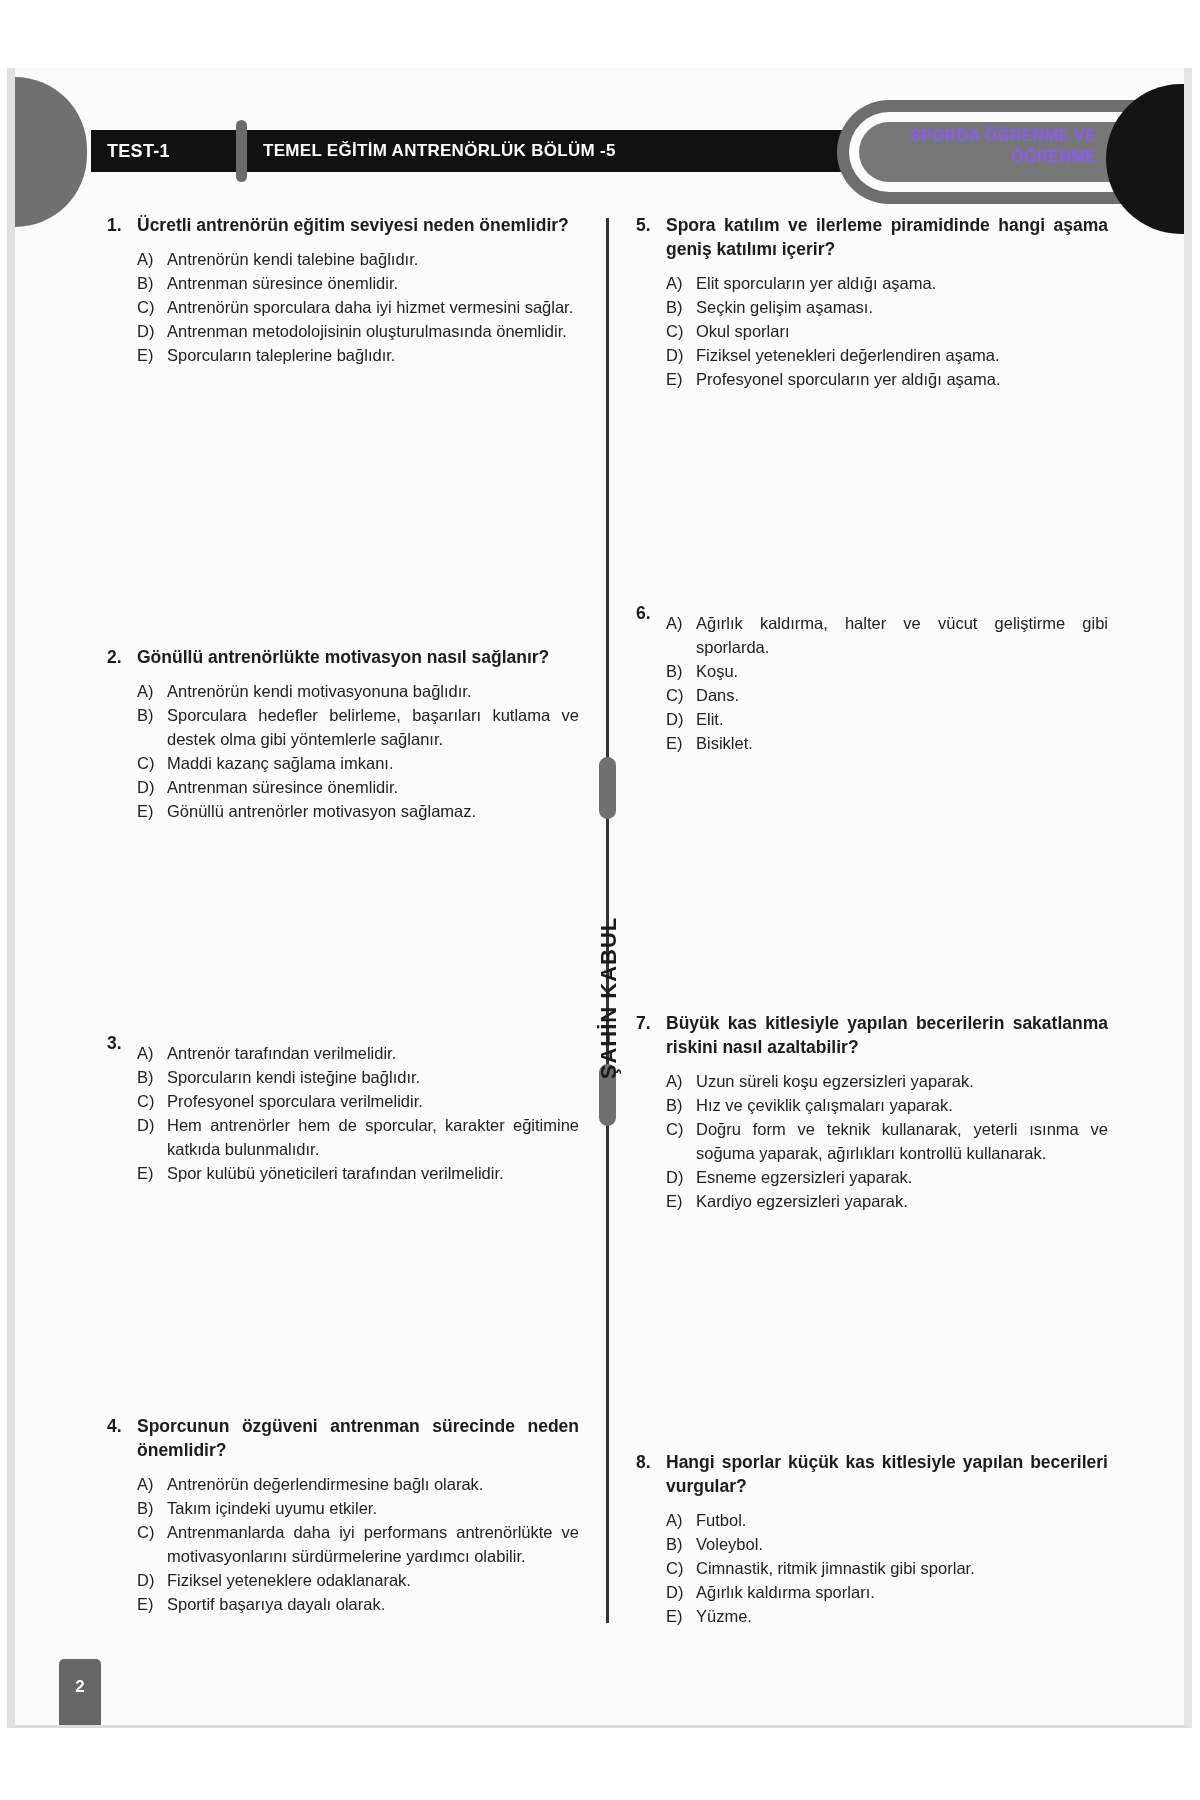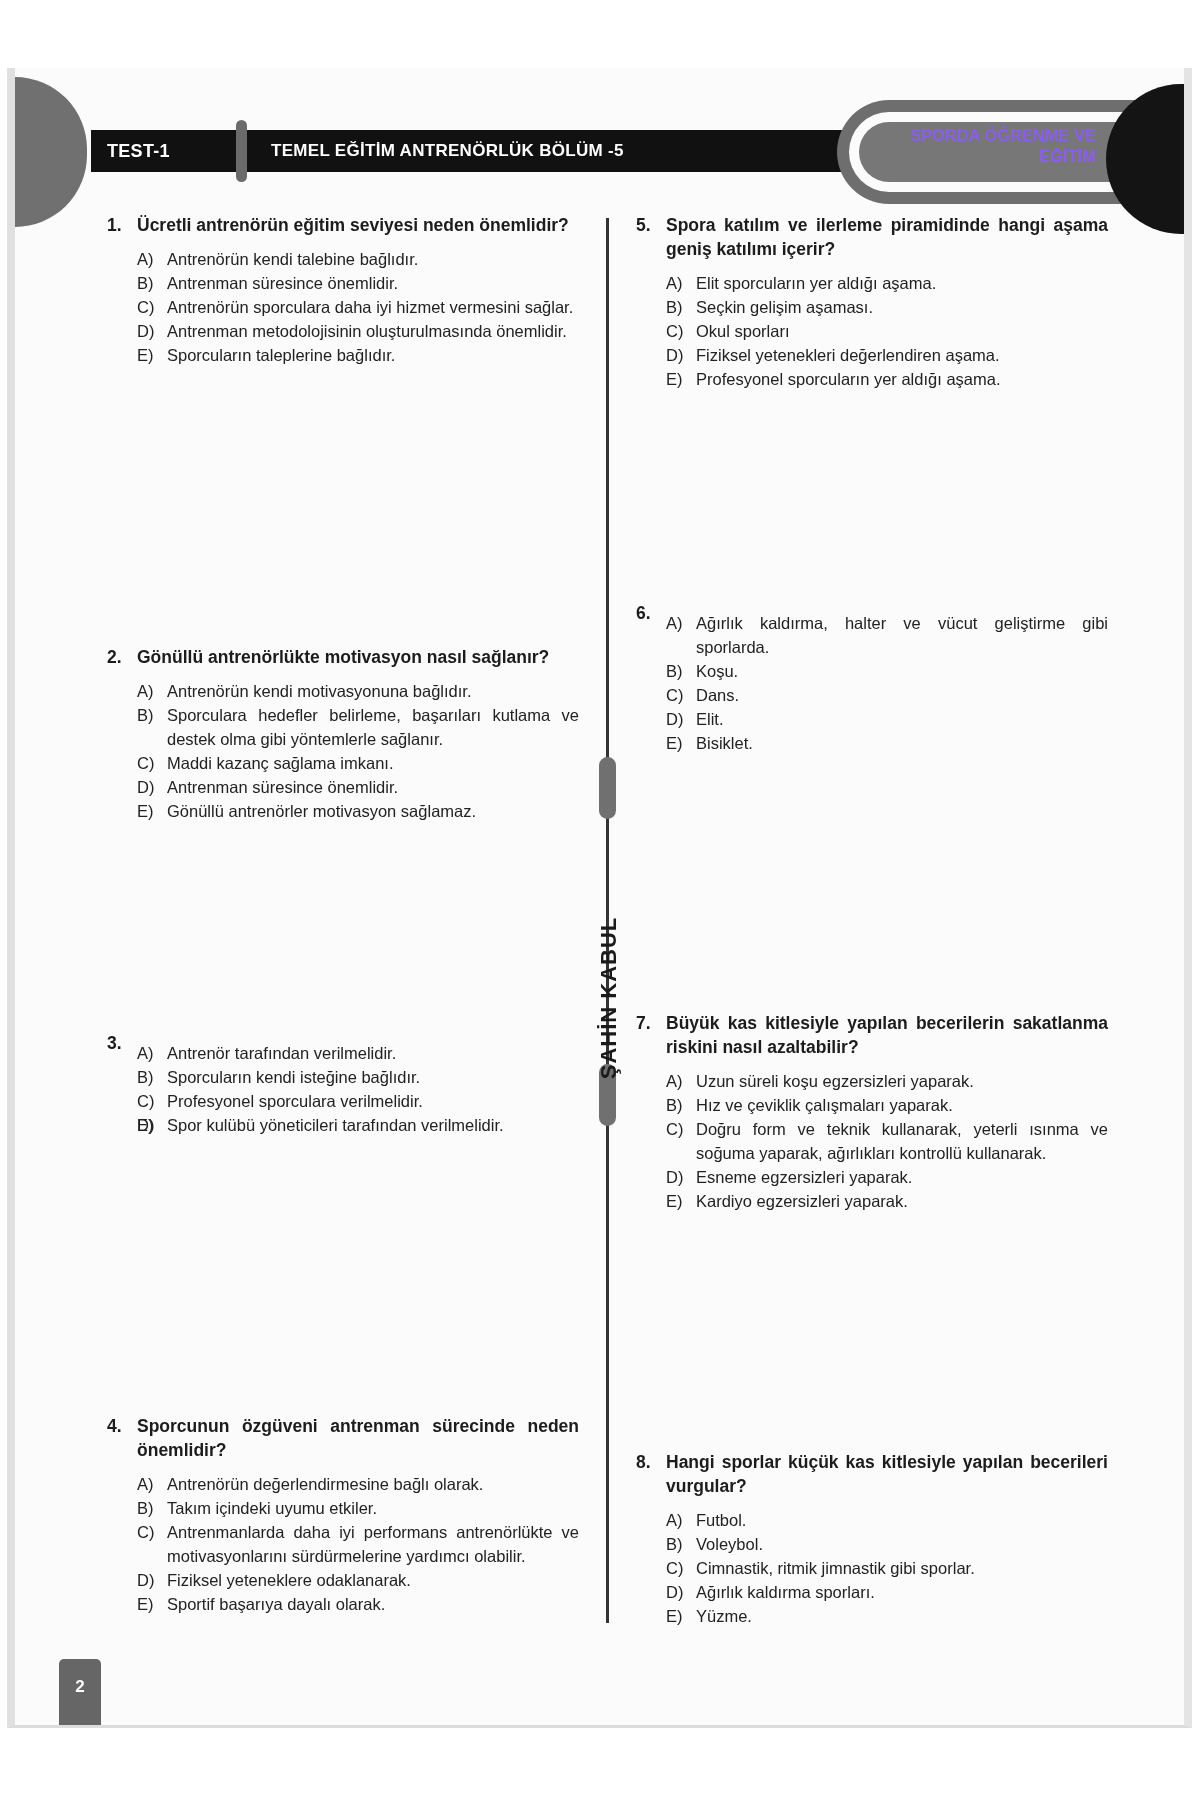--- a/index.html
+++ b/index.html
@@ -26,21 +26,21 @@
   }
   .test-label {
     position: absolute; left: 92px; top: 62px; height: 26px; line-height: 42px;
     color: #fff; font-weight: bold; font-size: 18px; letter-spacing: 0.3px;
   }
   .header-separator {
     position: absolute; left: 221px; top: 52px; width: 11px; height: 62px;
     background: #6b6b6b; border-radius: 6px;
   }
   .section-title {
-    position: absolute; left: 256px; top: 62px; height: 42px; line-height: 42px;
+    position: absolute; left: 248px; top: 62px; height: 42px; line-height: 42px;
     color: #fff; font-weight: bold; font-size: 17px; letter-spacing: 0.3px;
   }
   .topic-outer {
     position: absolute; left: 822px; top: 32px; width: 300px; height: 104px;
     background: #6e6e6e; border-radius: 52px 0 0 52px;
     clip-path: polygon(0 0, 100% 0, 97% 14%, 97% 86%, 100% 100%, 0 100%);
   }
   .topic-gap {
     position: absolute; left: 834px; top: 44px; width: 288px; height: 80px;
     background: #fbfbfb; border-radius: 40px 0 0 40px;
@@ -106,21 +106,21 @@
   <div class="header-bar"></div>
   <div class="test-label">TEST-1</div>
   <div class="header-separator"></div>
   <div class="section-title">TEMEL EĞİTİM ANTRENÖRLÜK BÖLÜM -5</div>
 
   <div class="topic-outer"></div>
   <div class="topic-gap"></div>
   <div class="topic-inner"></div>
   <div class="topic-text">
     <div>SPORDA ÖĞRENME VE</div>
-    <div>EĞİTİM</div>
+    <div>ÖĞRENME</div>
   </div>
   <div class="right-half-circle"></div>
 
   <div class="divider"></div>
   <div class="divider-pill" style="top:689px;"></div>
   <div class="divider-pill" style="top:996px;"></div>
   <div class="vertical-name">
     <span>ŞAHİN KABUL</span>
   </div>
 
@@ -153,21 +153,21 @@
   </div>
 
   <div class="question col-left" style="top:963px;">
     <div class="q-stem">
       <span class="q-num">3.</span>
     </div>
     <div class="options">
       <div class="option"><span class="opt-letter">A)</span><span>Antrenör tarafından verilmelidir.</span></div>
       <div class="option"><span class="opt-letter">B)</span><span>Sporcuların kendi isteğine bağlıdır.</span></div>
       <div class="option"><span class="opt-letter">C)</span><span>Profesyonel sporculara verilmelidir.</span></div>
-      <div class="option"><span class="opt-letter">D)</span></div>
+      <div class="option"><span class="opt-letter">D)</span><span>Hem antrenörler hem de sporcular, karakter eğitimine katkıda bulunmalıdır.</span></div>
       <div class="option"><span class="opt-letter">E)</span><span>Spor kulübü yöneticileri tarafından verilmelidir.</span></div>
     </div>
   </div>
 
   <div class="question col-left" style="top:1346px;">
     <div class="q-stem">
       <span class="q-num">4.</span>
       <span>Sporcunun özgüveni antrenman sürecinde neden önemlidir?</span>
     </div>
     <div class="options">

